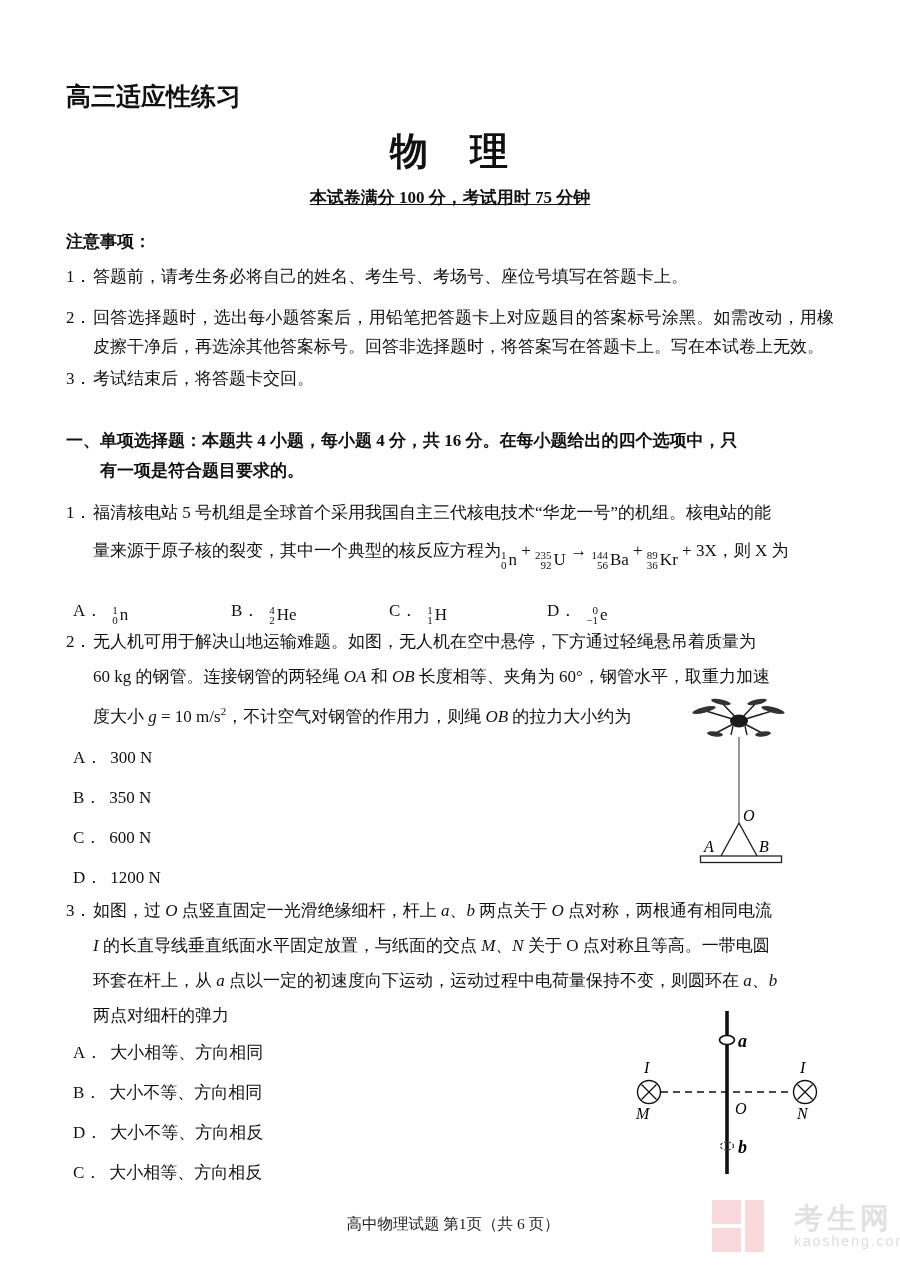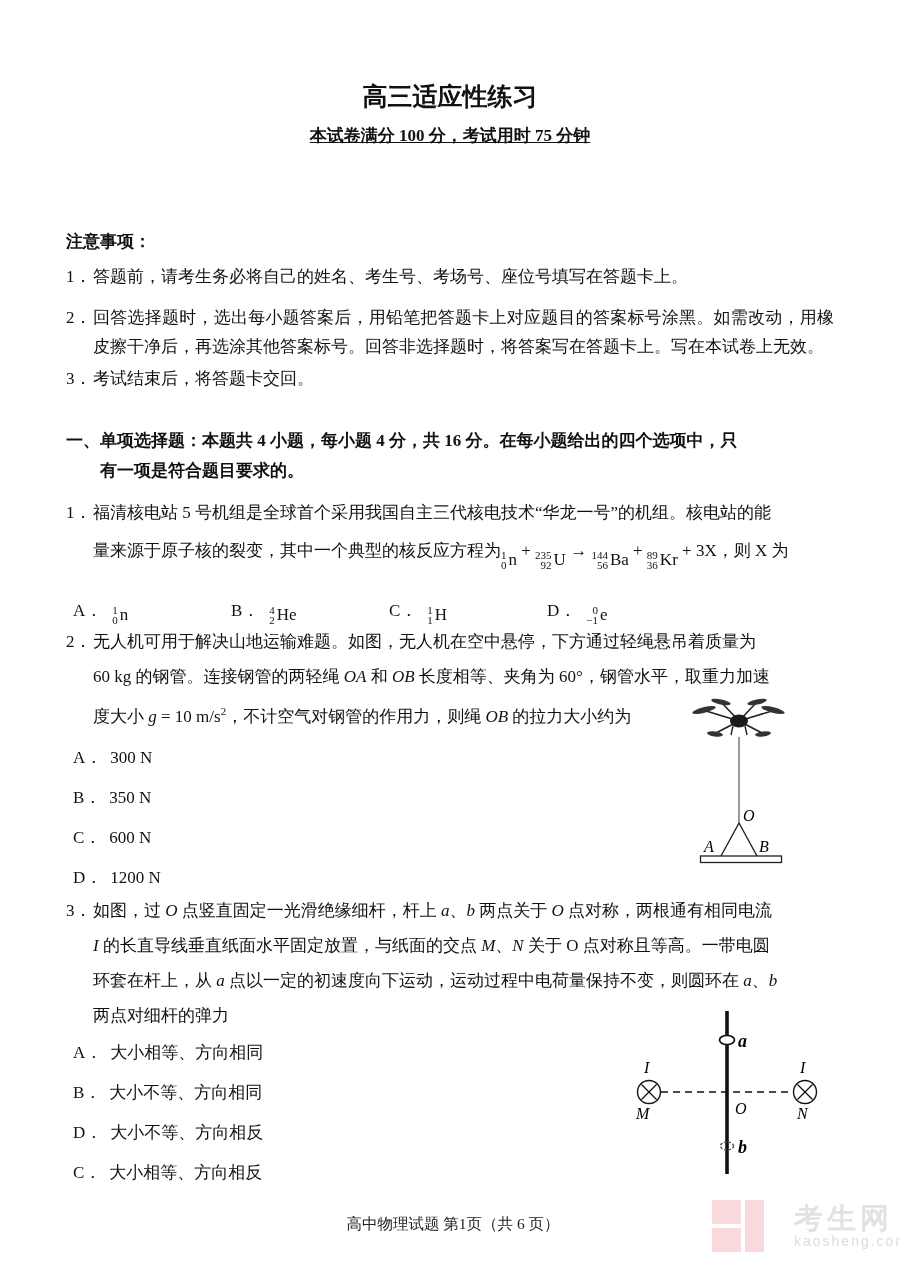--- a/index.html
+++ b/index.html
@@ -6,21 +6,21 @@
   .page{
     position:relative;
     width:900px;height:1272px;
     background:#ffffff;
     color:#111;
     font-family:"Liberation Serif","DejaVu Serif",serif;
     font-size:17px;
     overflow:hidden;
   }
   .abs{position:absolute;left:66px;width:768px;}
-  .h1{font-size:25px;font-weight:bold;line-height:30px;text-align:center;}
+  .h1{font-size:25px;font-weight:bold;line-height:30px;text-align:left;}
   .h2{font-size:38px;font-weight:bold;line-height:46px;margin-top:16px;text-align:center;letter-spacing:2px;}
   .sub{font-size:17px;font-weight:bold;line-height:24px;margin-top:12px;text-align:center;text-decoration:underline;}
   .notice-head{font-size:17px;font-weight:bold;line-height:24px;}
   .hang{position:relative;padding-left:27px;text-align:justify;}
   .hang.widehang{padding-left:34px;}
   .qnum{position:absolute;left:0;top:0;}
   .ni{line-height:29px;}
   .sect{line-height:30px;font-weight:bold;}
   .qbody1{line-height:38px;}
   .qbody{line-height:35px;}
@@ -55,20 +55,21 @@
   .logo-en{font-size:14px;line-height:16px;color:#dcdcdc;letter-spacing:2px;
     font-family:"Liberation Sans","DejaVu Sans",sans-serif;}
 </style>
 </head>
 <body>
 
 <div class="page">
 
   <header class="abs" style="top:82px">
     <div class="h1">高三适应性练习</div>
+    <div class="h2">物　理</div>
     <div class="sub">本试卷满分 100 分，考试用时 75 分钟</div>
   </header>
 
   <section class="abs" style="top:230px">
     <div class="notice-head">注意事项：</div>
     <div class="hang ni" style="margin-top:8px">
       <span class="qnum">1．</span>
       <span>答题前，请考生务必将自己的姓名、考生号、考场号、座位号填写在答题卡上。</span>
     </div>
     <div class="hang ni" style="margin-top:12px">

